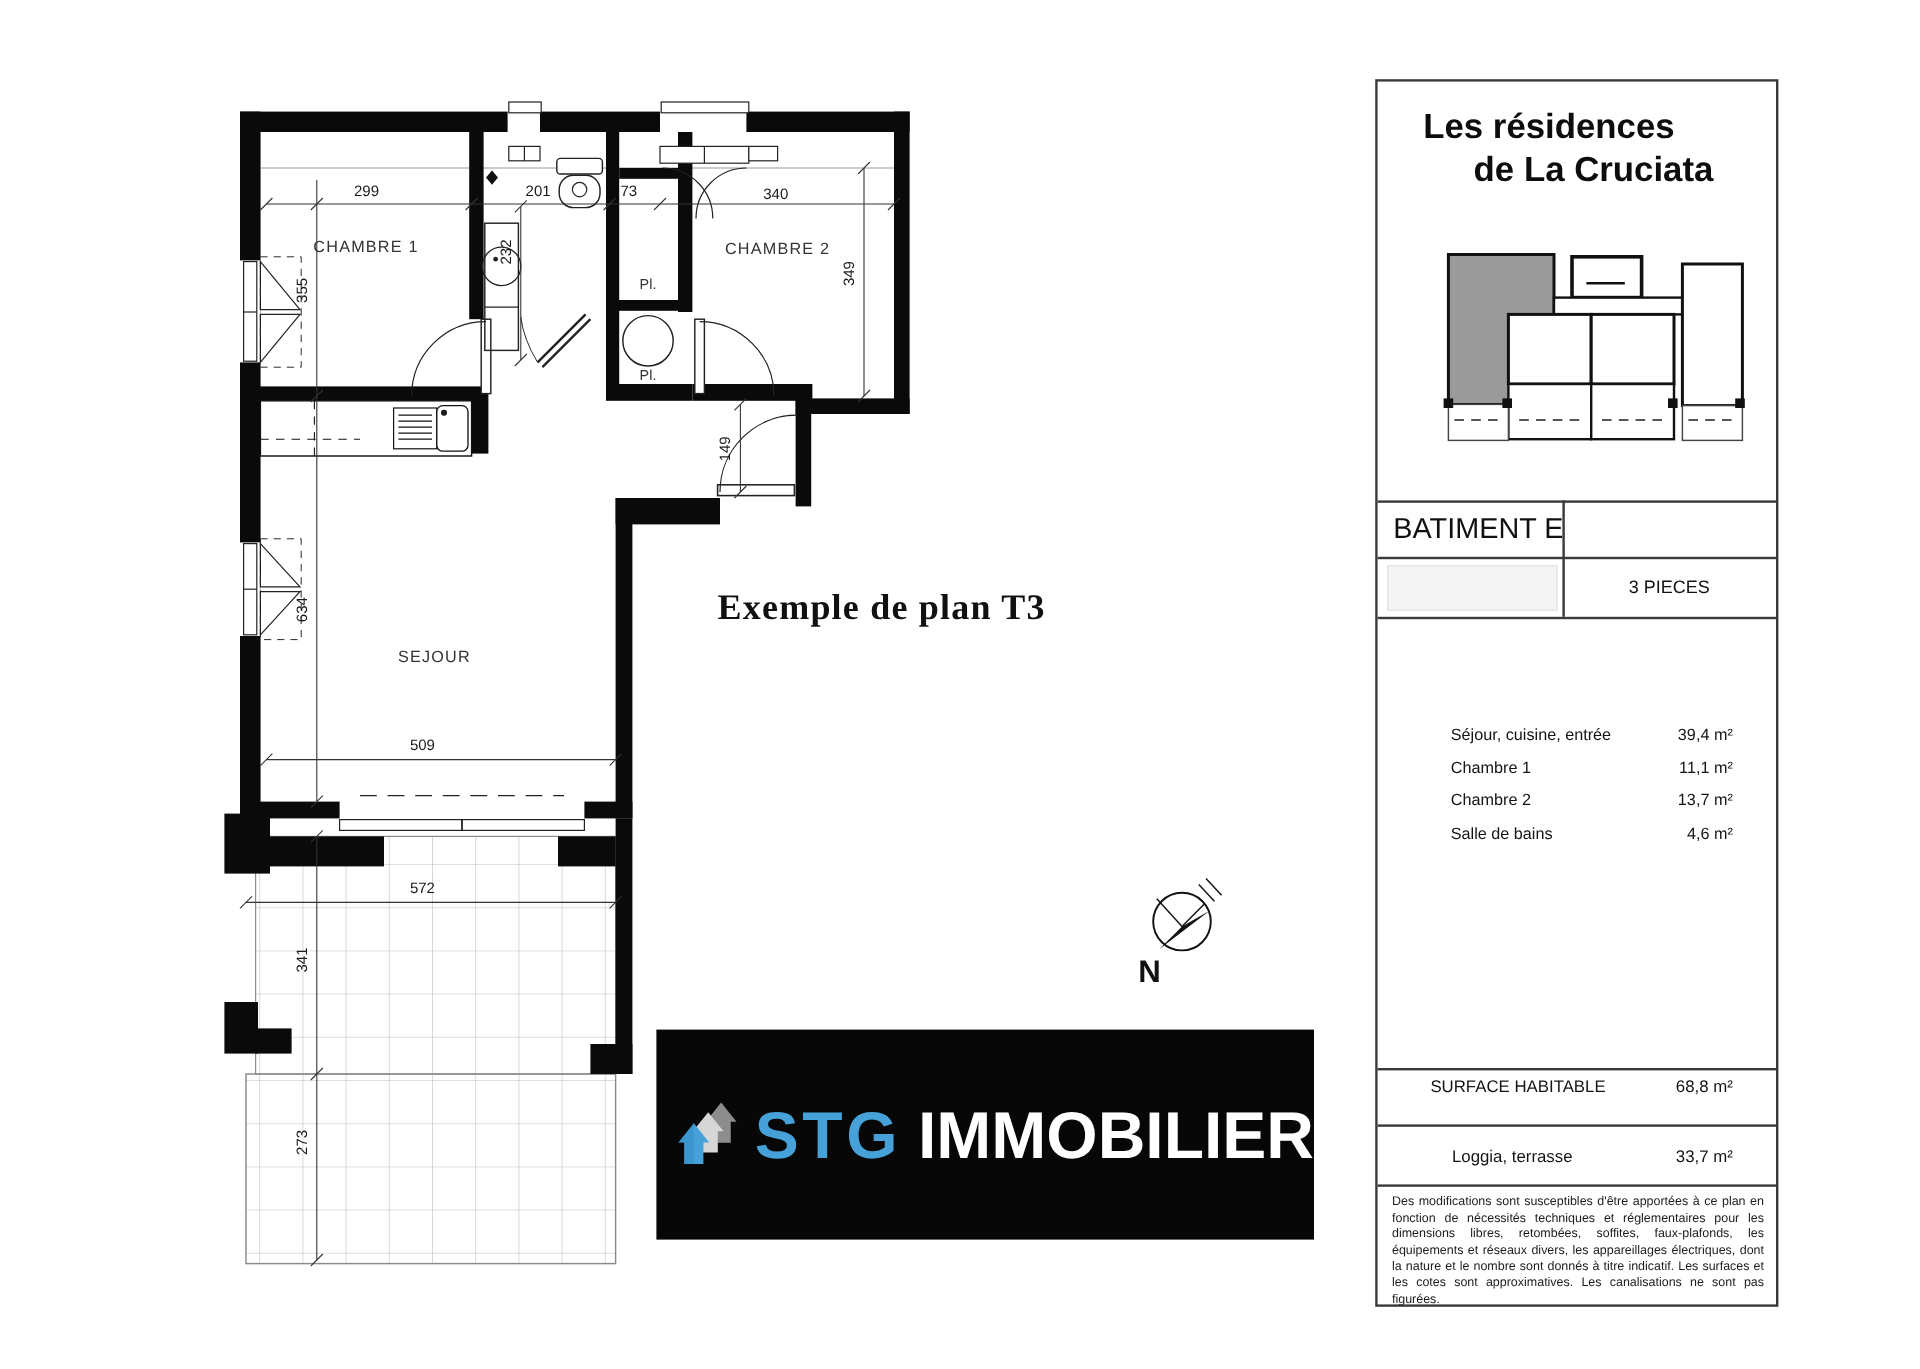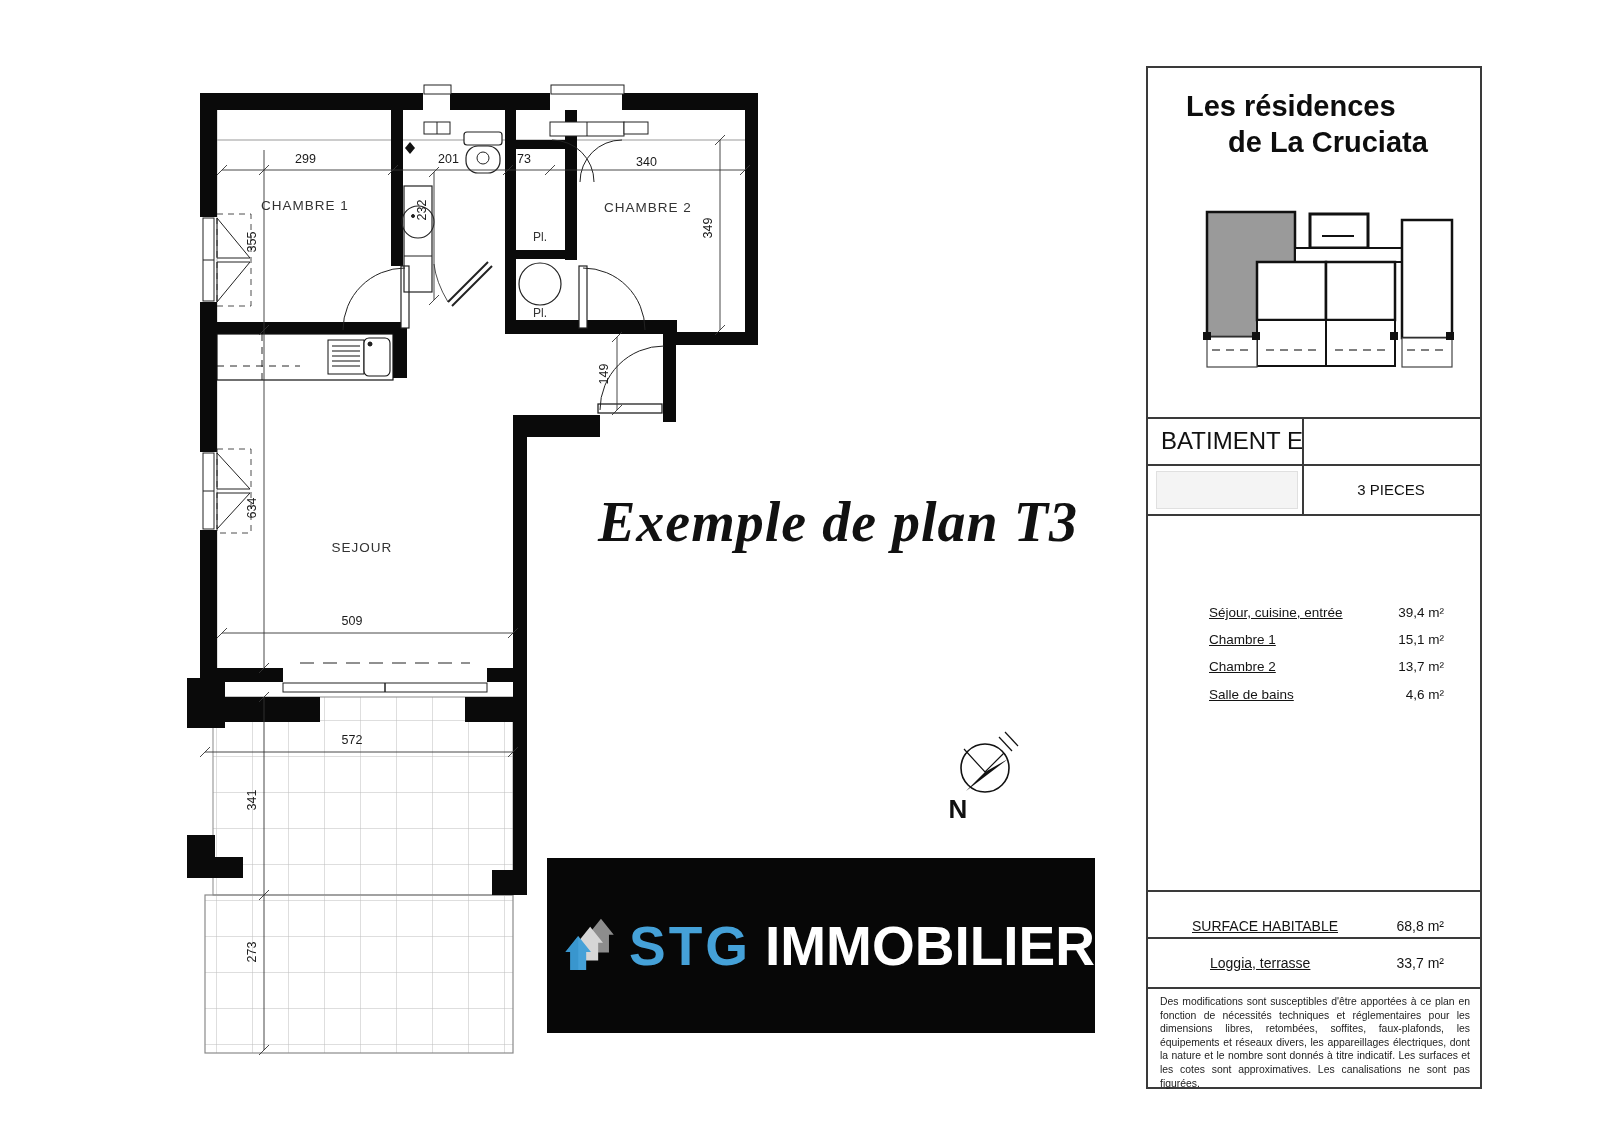--- a/index.html
+++ b/index.html
@@ -1,36 +1,36 @@
 <!DOCTYPE html>
 <html><head>
 <meta charset="utf-8">
 <style>
   html,body{margin:0;padding:0;background:#fff;width:1600px;height:1141px;
     font-family:"Liberation Sans",sans-serif;position:relative;overflow:hidden;}
   .abs{position:absolute;}
   
   #plan-caption{left:598px;top:490px;width:480px;font-family:"Liberation Serif",serif;
-    font-weight:bold;font-size:56px;color:#111;letter-spacing:1px;font-style:italic;}
+    font-weight:bold;font-size:30px;color:#111;letter-spacing:1px;}
   
   #logo-box{left:547px;top:858px;width:548px;height:175px;background:#070707;
     display:flex;align-items:center;}
   #logo-houses{margin-left:12px;}
   #logo-text{display:flex;align-items:center;margin-left:6px;}
   #logo-stg{font-size:55px;font-weight:bold;letter-spacing:3px;margin-right:14px;}
   #logo-immo{font-size:55px;font-weight:bold;color:#fff;letter-spacing:0px;}
   
   #panel{left:1146px;top:66px;width:332px;height:1019px;border:2px solid #3a3a3a;
     background:#fff;}
   #panel .hline{position:absolute;left:0;width:100%;height:2px;background:#3a3a3a;}
   #panel .vline{position:absolute;width:2px;background:#3a3a3a;}
   .title-line{position:absolute;font-weight:bold;font-size:29px;color:#0d0d0d;}
   .cell{position:absolute;display:flex;align-items:center;justify-content:center;color:#111;}
   .room-row{position:absolute;left:0;width:100%;height:27px;font-size:13.5px;color:#141414;}
-  .room-label{position:absolute;left:61px;top:6px;text-decoration:underline;}
+  .room-label{position:absolute;left:61px;top:6px;}
   .room-val{position:absolute;right:36px;top:6px;}
   #disclaimer{position:absolute;left:12px;right:10px;top:927px;font-size:10.4px;
     line-height:13.6px;color:#1c1c1c;text-align:justify;}
   .grayblur{position:absolute;left:8px;top:7px;width:140px;height:36px;background:#f4f4f4;
     border:1px solid #e0e0e0;}
   text{font-family:"Liberation Sans",sans-serif;}
   .dimtxt{font-size:12.5px;fill:#1a1a1a;}
   .roomtxt{font-size:13.5px;fill:#333;letter-spacing:1px;}
   .pltxt{font-size:12px;fill:#333;}
 </style>
@@ -287,32 +287,32 @@
     <span class="grayblur"></span>
   </div>
   <div class="cell" style="left:154px;top:396px;width:178px;height:50px;font-size:15px;">3 PIECES</div>
 
   <div class="room-row" style="top:531px">
     <span class="room-label">Séjour, cuisine, entrée</span>
     <span class="room-val">39,4 m²</span>
   </div>
   <div class="room-row" style="top:558px">
     <span class="room-label">Chambre 1</span>
-    <span class="room-val">15,1 m²</span>
+    <span class="room-val">11,1 m²</span>
   </div>
   <div class="room-row" style="top:585px">
     <span class="room-label">Chambre 2</span>
     <span class="room-val">13,7 m²</span>
   </div>
   <div class="room-row" style="top:613px">
     <span class="room-label">Salle de bains</span>
     <span class="room-val">4,6 m²</span>
   </div>
 
-  <div class="room-row" style="top:844px;font-size:14px;">
+  <div class="room-row" style="top:823px;font-size:14px;">
     <span class="room-label" style="left:44px">SURFACE HABITABLE</span>
     <span class="room-val">68,8 m²</span>
   </div>
 
   <div class="room-row" style="top:881px;font-size:14px;">
     <span class="room-label" style="left:62px">Loggia, terrasse</span>
     <span class="room-val">33,7 m²</span>
   </div>
 
   <div id="disclaimer">Des modifications sont susceptibles d'être apportées à ce plan en fonction de nécessités techniques et réglementaires pour les dimensions libres, retombées, soffites, faux-plafonds, les équipements et réseaux divers, les appareillages électriques, dont la nature et le nombre sont donnés à titre indicatif. Les surfaces et les cotes sont approximatives. Les canalisations ne sont pas figurées.</div>

